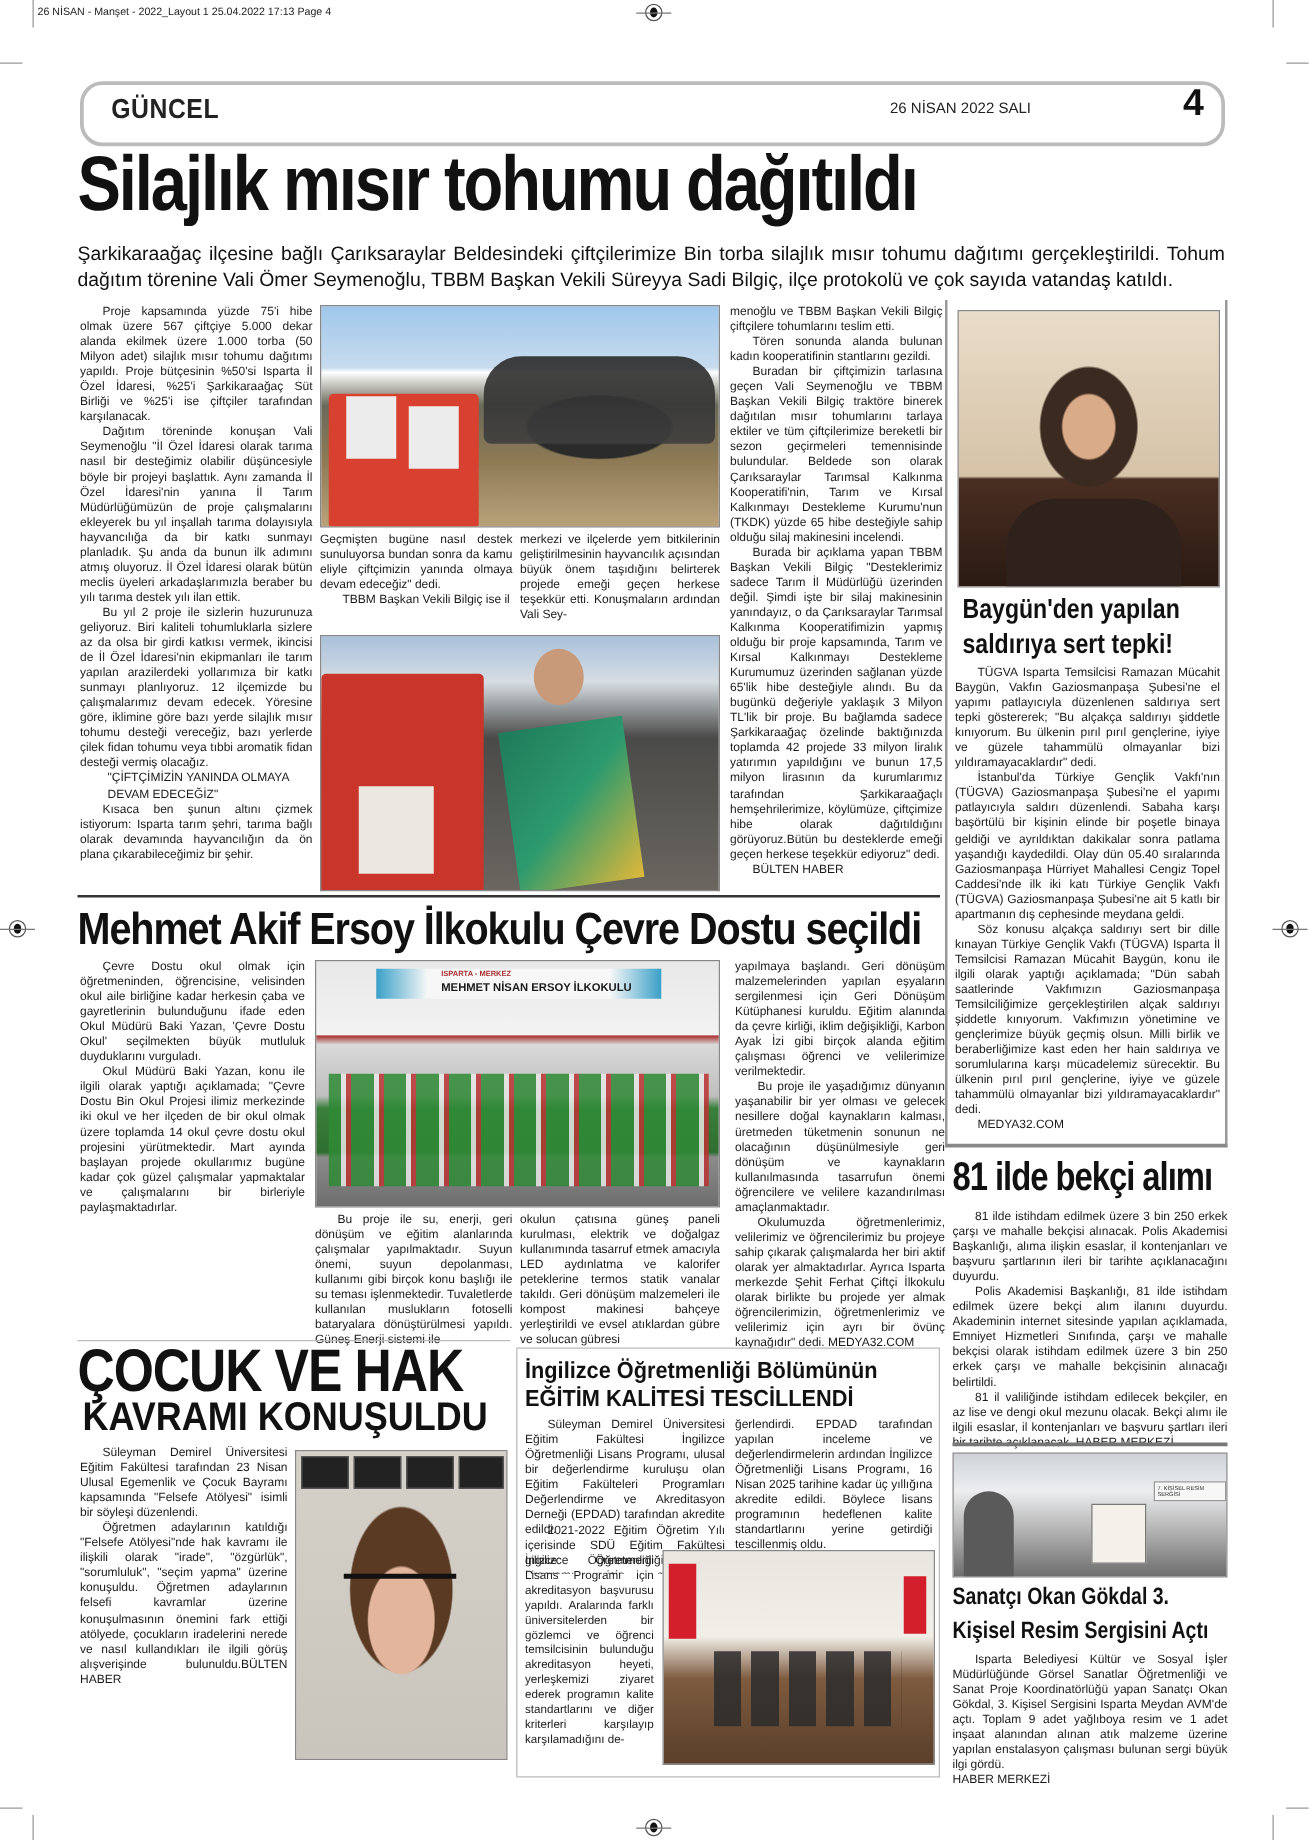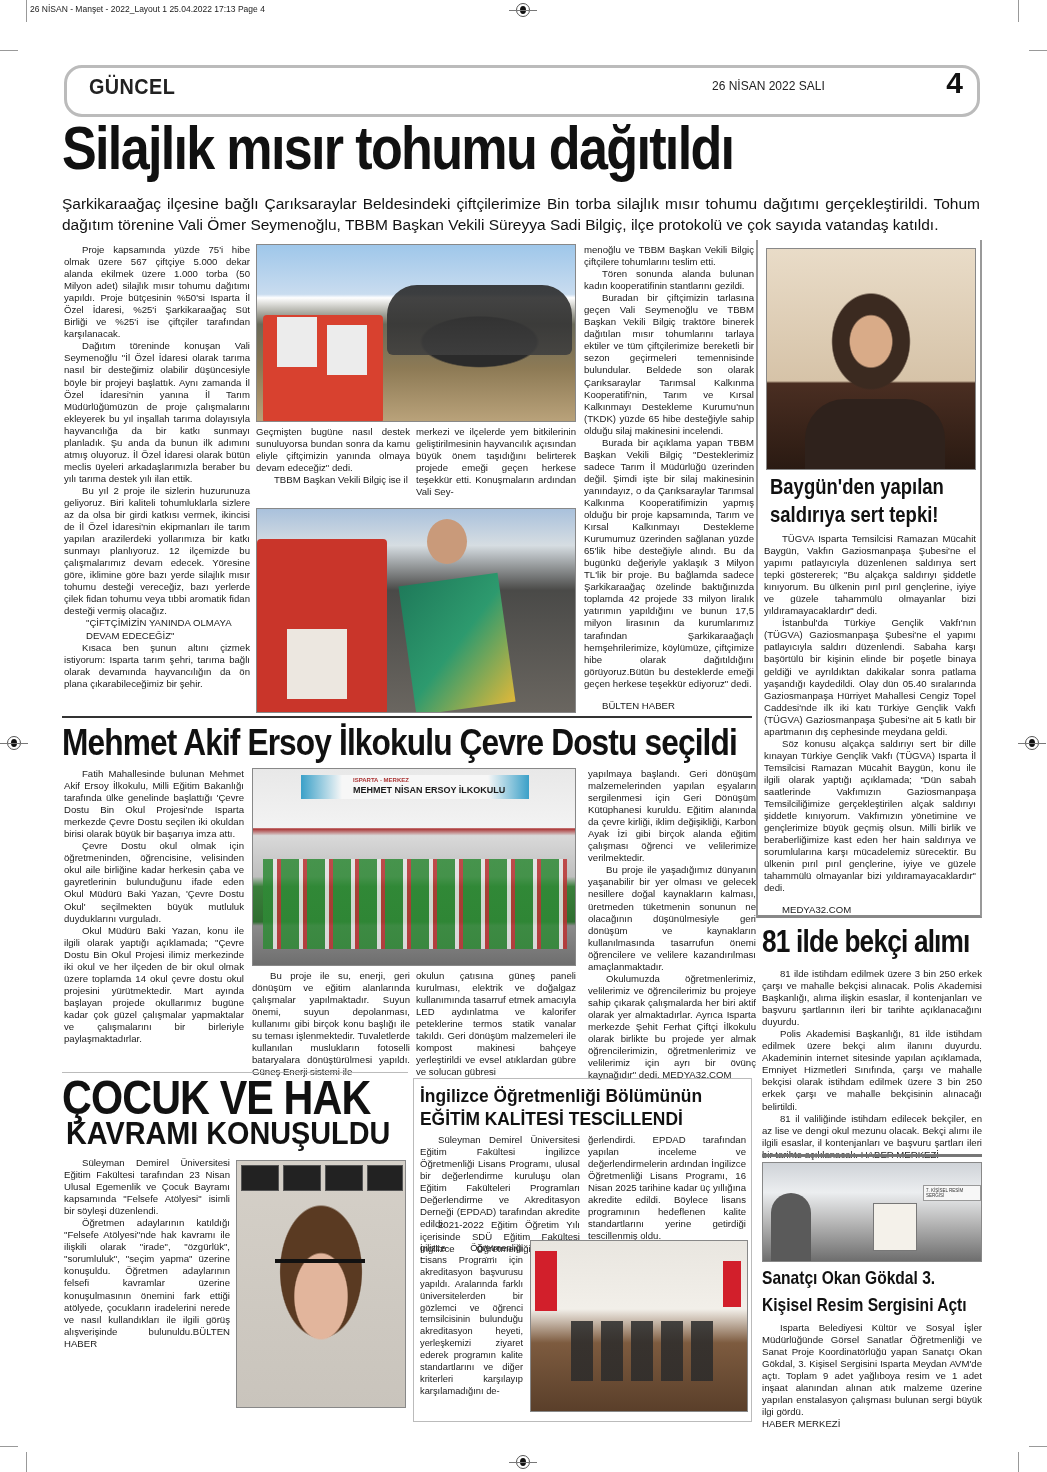--- a/index.html
+++ b/index.html
@@ -22,21 +22,21 @@
   .issue-date { position: absolute; left: 645px; top: 11px; font-size: 12px; color: #222; }
   .page-num { position: absolute; right: 14px; top: -2px; font-size: 30px; font-weight: bold; color: #111; }
 
   .main-headline { position: absolute; left: 62px; top: 112px; width: 920px; font-family: "Liberation Sans", sans-serif; font-weight: bold; font-size: 62px; letter-spacing: -2px; line-height: 72px; color: #111; white-space: nowrap; transform: scaleX(0.84); transform-origin: left; }
   .lead { position: absolute; left: 62px; top: 193px; width: 918px; font-size: 15.5px; line-height: 21px; color: #111; text-align: justify; }
 
   .col { position: absolute; font-size: 9.6px; line-height: 12.05px; text-align: justify; color: #1a1a1a; hyphens: auto; }
   .col p { text-indent: 18px; }
   .col p.noindent { text-indent: 0; }
   .col .sub { text-indent: 0; padding-left: 22px; text-align: left; }
-  .col .sign { text-indent: 18px; margin-top: 10px; }
+  .col .sign { text-indent: 18px; }
 
   .photo { position: absolute; overflow: hidden; border: 1px solid #888; }
   .photo.tractor1 { background:
       linear-gradient(180deg, #9fc7ea 0%, #c9dcef 28%, transparent 30%),
       radial-gradient(ellipse at 70% 55%, #2b2b2b 0 18%, transparent 19%),
       linear-gradient(180deg, transparent 30%, #6a6a5a 45%, #8d7a55 70%, #b9a27a 100%); }
   .photo .shape { position: absolute; }
   .photo.tractor2 { background: linear-gradient(180deg,#a9c1dc 0%, #d6dde2 18%, #4a4a48 40%, #6a6660 100%); }
   .photo.portrait { background: radial-gradient(ellipse at 50% 42%, #d9ab88 0 14%, #3b2a20 15% 26%, transparent 27%), linear-gradient(180deg,#e9dcc8 0%, #d6c3a8 60%, #4a2e22 61%, #2a1a12 100%); }
   .photo.school { background: linear-gradient(180deg,#e8e8e8 0%, #f3f3f3 30%, #a33 30.5%, #d9d9d9 34%, #bfbfbf 55%, #3a7f3b 60%, #2f6e30 78%, #8b8b8b 80%, #6e6e6e 100%); }
@@ -133,21 +133,20 @@
   <p>TÜGVA Isparta Temsilcisi Ramazan Mücahit Baygün, Vakfın Gaziosmanpaşa Şubesi'ne el yapımı patlayıcıyla düzenlenen saldırıya sert tepki göstererek; "Bu alçakça saldırıyı şiddetle kınıyorum. Bu ülkenin pırıl pırıl gençlerine, iyiye ve güzele tahammülü olmayanlar bizi yıldıramayacaklardır" dedi.</p>
   <p>İstanbul'da Türkiye Gençlik Vakfı'nın (TÜGVA) Gaziosmanpaşa Şubesi'ne el yapımı patlayıcıyla saldırı düzenlendi. Sabaha karşı başörtülü bir kişinin elinde bir poşetle binaya geldiği ve ayrıldıktan dakikalar sonra patlama yaşandığı kaydedildi. Olay dün 05.40 sıralarında Gaziosmanpaşa Hürriyet Mahallesi Cengiz Topel Caddesi'nde ilk iki katı Türkiye Gençlik Vakfı (TÜGVA) Gaziosmanpaşa Şubesi'ne ait 5 katlı bir apartmanın dış cephesinde meydana geldi.</p>
   <p>Söz konusu alçakça saldırıyı sert bir dille kınayan Türkiye Gençlik Vakfı (TÜGVA) Isparta İl Temsilcisi Ramazan Mücahit Baygün, konu ile ilgili olarak yaptığı açıklamada; "Dün sabah saatlerinde Vakfımızın Gaziosmanpaşa Temsilciliğimize gerçekleştirilen alçak saldırıyı şiddetle kınıyorum. Vakfımızın yönetimine ve gençlerimize büyük geçmiş olsun. Milli birlik ve beraberliğimize kast eden her hain saldırıya ve sorumlularına karşı mücadelemiz sürecektir. Bu ülkenin pırıl pırıl gençlerine, iyiye ve güzele tahammülü olmayanlar bizi yıldıramayacaklardır" dedi.</p>
   <p class="sign">MEDYA32.COM</p>
 </div>
 
 <div class="hr" style="left:62px;top:716px;width:690px;"></div>
 
 <div class="h2 akif">Mehmet Akif Ersoy İlkokulu Çevre Dostu seçildi</div>
 <div class="col" style="left:64px;top:768px;width:180px;">
-  <p>Fatih Mahallesinde bulunan Mehmet Akif Ersoy İlkokulu, Milli Eğitim Bakanlığı tarafında ülke genelinde başlattığı 'Çevre Dostu Bin Okul Projesi'nde Isparta merkezde Çevre Dostu seçilen iki okuldan birisi olarak büyük bir başarıya imza attı.</p>
   <p>Çevre Dostu okul olmak için öğretmeninden, öğrencisine, velisinden okul aile birliğine kadar herkesin çaba ve gayretlerinin bulunduğunu ifade eden Okul Müdürü Baki Yazan, 'Çevre Dostu Okul' seçilmekten büyük mutluluk duyduklarını vurguladı.</p>
   <p>Okul Müdürü Baki Yazan, konu ile ilgili olarak yaptığı açıklamada; "Çevre Dostu Bin Okul Projesi ilimiz merkezinde iki okul ve her ilçeden de bir okul olmak üzere toplamda 14 okul çevre dostu okul projesini yürütmektedir. Mart ayında başlayan projede okullarımız bugüne kadar çok güzel çalışmalar yapmaktalar ve çalışmalarını bir birleriyle paylaşmaktadırlar.</p>
 </div>
 <div class="photo school" style="left:252px;top:768px;width:324px;height:198px;">
   <div class="shape" style="left:48px;top:6px;width:228px;height:24px;background:linear-gradient(90deg,#3aa0c8,#f7f7f7 18%,#f7f7f7 82%,#3aa0c8);"></div>
   <div class="shape" style="left:100px;top:8px;font-size:6px;font-weight:bold;color:#a33;">ISPARTA - MERKEZ</div>
   <div class="shape" style="left:100px;top:16px;font-size:9px;font-weight:bold;color:#1a1a1a;">MEHMET NİSAN ERSOY İLKOKULU</div>
   <div class="shape" style="left:10px;top:90px;width:304px;height:90px;background:repeating-linear-gradient(90deg,#2f8a36 0 10px,#e8e8e8 10px 14px,#b33 14px 18px,#2f8a36 18px 26px);opacity:.85;"></div>
 </div>
 <div class="col" style="left:252px;top:970px;width:158px;">

